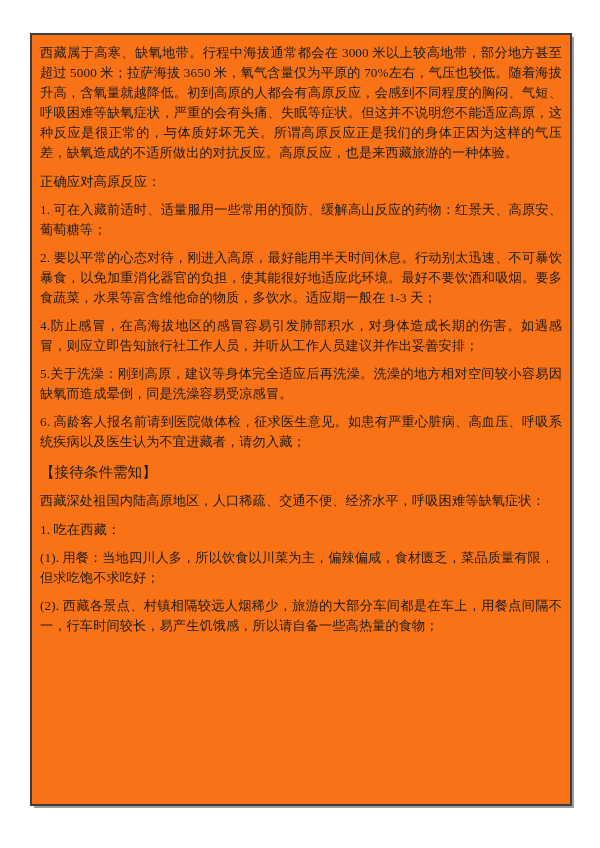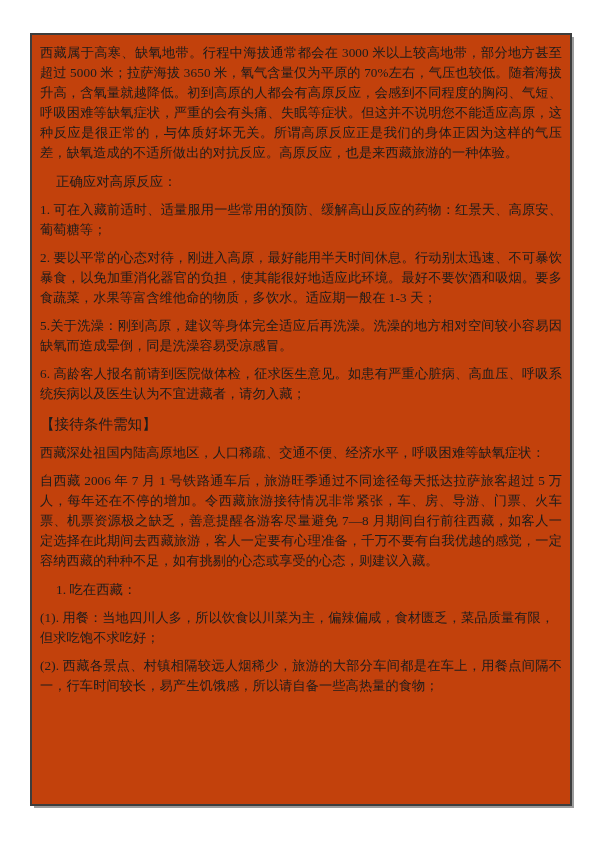--- a/index.html
+++ b/index.html
@@ -20,34 +20,34 @@
   }
   .sheet {
     position: absolute;
     left: 30px;
     top: 33px;
     width: 542px;
     height: 773px;
     box-sizing: border-box;
     border: 2px solid #3d3d3d;
     box-shadow: 3px 3px 0 -1px #9c9c9c;
-    background: #c2410c;
+    background: #f97316;
     padding: 6px 8px 6px 8px;
     overflow: hidden;
   }
   .para {
     margin: 8px 0 0 0;
     font-size: 13.2px;
     line-height: 20px;
     text-align: justify;
     letter-spacing: 0.1px;
   }
   .para:first-child { margin-top: 2px; }
   .section-label {
-    margin: 9px 0 0 16px;
+    margin: 9px 0 0 0;
     font-size: 13.4px;
     line-height: 20px;
   }
   .bold-heading {
     margin: 10px 0 0 0;
     font-size: 14.6px;
     line-height: 21px;
     font-weight: normal;
   }
   .sub-indent {
@@ -60,27 +60,27 @@
 
 <div class="page">
   <div class="sheet">
 
     <p class="para">西藏属于高寒、缺氧地带。行程中海拔通常都会在 3000 米以上较高地带，部分地方甚至超过 5000 米；拉萨海拔 3650 米，氧气含量仅为平原的 70%左右，气压也较低。随着海拔升高，含氧量就越降低。初到高原的人都会有高原反应，会感到不同程度的胸闷、气短、呼吸困难等缺氧症状，严重的会有头痛、失眠等症状。但这并不说明您不能适应高原，这种反应是很正常的，与体质好坏无关。所谓高原反应正是我们的身体正因为这样的气压差，缺氧造成的不适所做出的对抗反应。高原反应，也是来西藏旅游的一种体验。</p>
 
     <p class="section-label">正确应对高原反应：</p>
 
     <p class="para">1.  可在入藏前适时、适量服用一些常用的预防、缓解高山反应的药物：红景天、高原安、葡萄糖等；</p>
     <p class="para">2.  要以平常的心态对待，刚进入高原，最好能用半天时间休息。行动别太迅速、不可暴饮暴食，以免加重消化器官的负担，使其能很好地适应此环境。最好不要饮酒和吸烟。要多食蔬菜，水果等富含维他命的物质，多饮水。适应期一般在 1-3 天；</p>
+    <p class="para">4.防止感冒，在高海拔地区的感冒容易引发肺部积水，对身体造成长期的伤害。如遇感冒，则应立即告知旅行社工作人员，并听从工作人员建议并作出妥善安排；</p>
     <p class="para">5.关于洗澡：刚到高原，建议等身体完全适应后再洗澡。洗澡的地方相对空间较小容易因缺氧而造成晕倒，同是洗澡容易受凉感冒。</p>
     <p class="para">6.  高龄客人报名前请到医院做体检，征求医生意见。如患有严重心脏病、高血压、呼吸系统疾病以及医生认为不宜进藏者，请勿入藏；</p>
 
     <p class="bold-heading">【接待条件需知】</p>
 
     <p class="para">西藏深处祖国内陆高原地区，人口稀疏、交通不便、经济水平，呼吸困难等缺氧症状：</p>
-    <p class="para">自西藏 2006 年 7 月 1 号铁路通车后，旅游旺季通过不同途径每天抵达拉萨旅客超过 5 万人，每年还在不停的增加。令西藏旅游接待情况非常紧张，车、房、导游、门票、火车票、机票资源极之缺乏，善意提醒各游客尽量避免 7—8 月期间自行前往西藏，如客人一定选择在此期间去西藏旅游，客人一定要有心理准备，千万不要有自我优越的感觉，一定容纳西藏的种种不足，如有挑剔的心态或享受的心态，则建议入藏。</p>
 
     <p class="section-label">1. 吃在西藏：</p>
 
     <p class="para no-justify">(1).  用餐：当地四川人多，所以饮食以川菜为主，偏辣偏咸，食材匮乏，菜品质量有限，但求吃饱不求吃好；</p>
 
     <p class="para">(2).  西藏各景点、村镇相隔较远人烟稀少，旅游的大部分车间都是在车上，用餐点间隔不一，行车时间较长，易产生饥饿感，所以请自备一些高热量的食物；</p>
 
   </div>
 </div>
 

